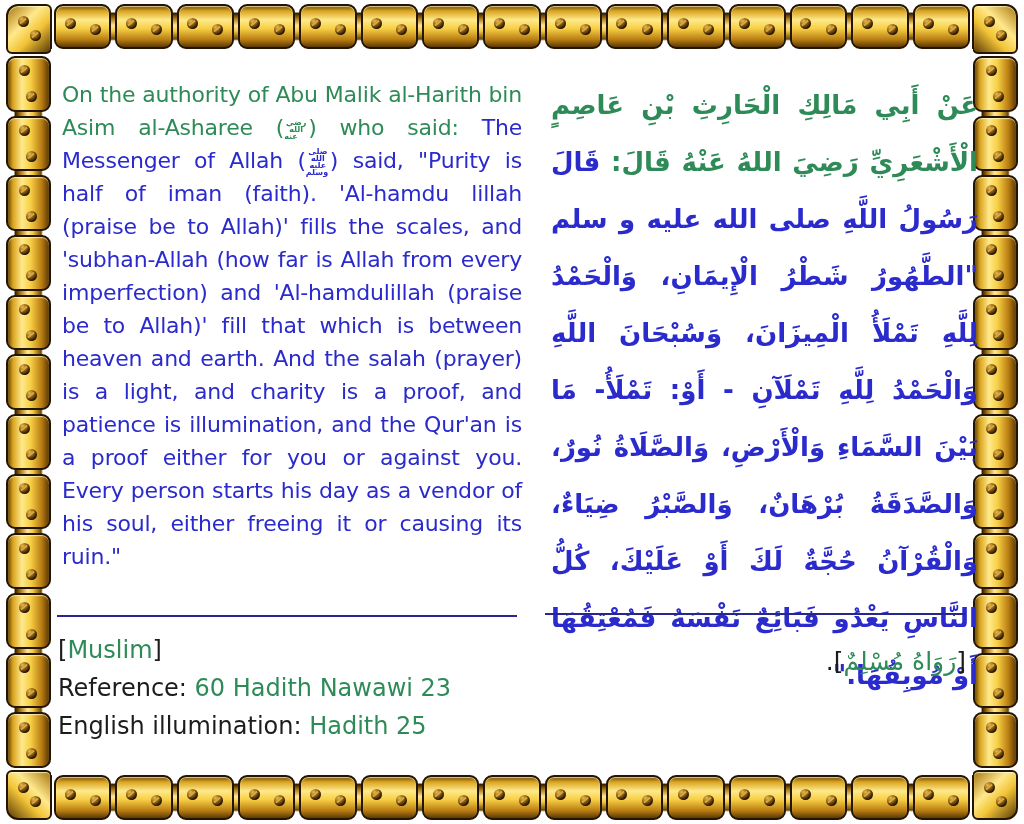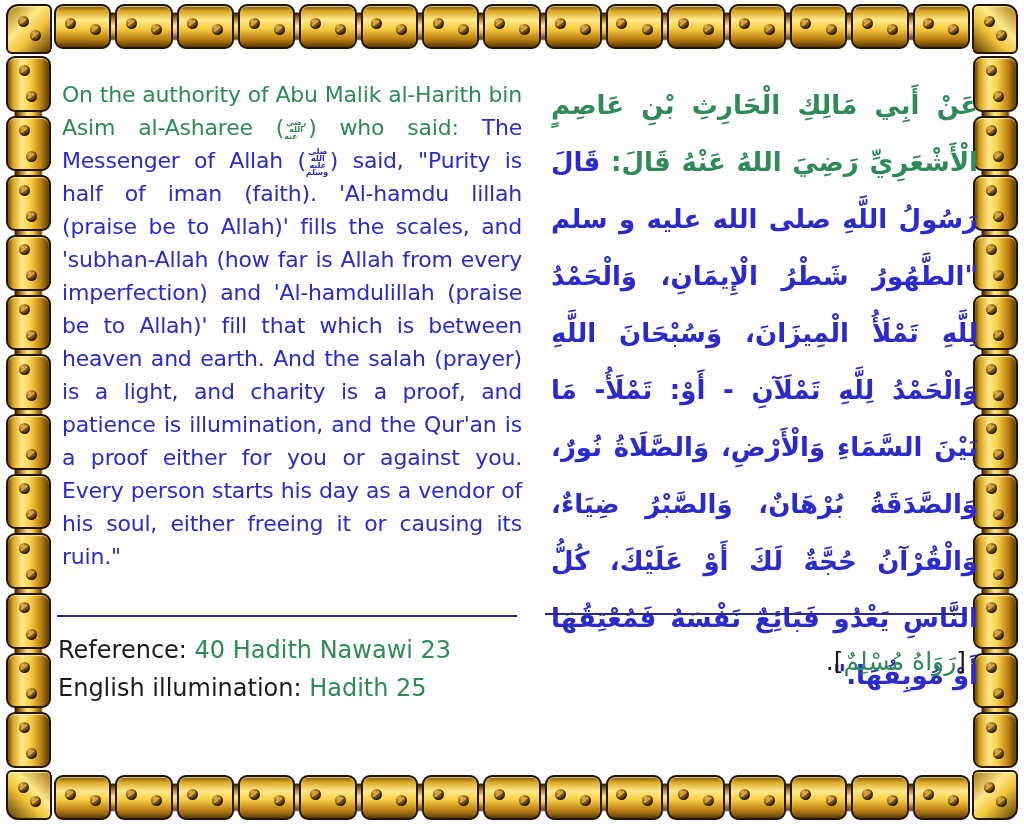--- a/index.html
+++ b/index.html
@@ -317,21 +317,22 @@
           <div class="screw b"></div>
         </div>
       </div>
   </div>
 
   <div class="content"></div>
 
   <p class="en-par" id="en-par"><span style="color: rgb(46, 139, 87);">On the authority of Abu Malik al-Harith bin Asim al-Asharee (</span><span class="honorific" style="color: rgb(46, 139, 87);">رضي الله عنه</span><span style="color: rgb(46, 139, 87);">) who said: </span><span style="color: rgb(42, 42, 205);">The Messenger of Allah (</span><span class="honorific" style="color: rgb(42, 42, 205);">صلى الله عليه وسلم</span><span style="color: rgb(42, 42, 205);">) said, "Purity is half of iman (faith). 'Al-hamdu lillah (praise be to Allah)' fills the scales, and 'subhan-Allah (how far is Allah from every imperfection) and 'Al-hamdulillah (praise be to Allah)' fill that which is between heaven and earth. And the salah (prayer) is a light, and charity is a proof, and patience is illumination, and the Qur'an is a proof either for you or against you. Every person starts his day as a vendor of his soul, either freeing it or causing its ruin."</span></p>
   <div class="sep en"></div>
   <div class="en-footer">
-    <div class="line"><span class="black">Reference: </span><span class="green">40 Hadith Nawawi 23</span></div>
+    <div class="line"><span class="black">[</span><span class="green">Muslim</span><span class="black">]</span></div>
+    <div class="line"><span class="black">Reference: </span><span class="green">60 Hadith Nawawi 23</span></div>
     <div class="line"><span class="black">English illumination: </span><span class="green">Hadith 25</span></div>
   </div>
 
   <p class="ar-par" id="ar-par" dir="rtl"><span style="color: rgb(46, 139, 87);">عَنْ أَبِي مَالِكِ الْحَارِثِ بْنِ عَاصِمٍ الْأَشْعَرِيِّ رَضِيَ اللهُ عَنْهُ قَالَ: </span><span style="color: rgb(42, 42, 205);">قَالَ رَسُولُ اللَّهِ صلى الله عليه و سلم "الطَّهُورُ شَطْرُ الْإِيمَانِ، وَالْحَمْدُ لِلَّهِ تَمْلَأُ الْمِيزَانَ، وَسُبْحَانَ اللَّهِ وَالْحَمْدُ لِلَّهِ تَمْلَآنِ - أَوْ: تَمْلَأُ- مَا بَيْنَ السَّمَاءِ وَالْأَرْضِ، وَالصَّلَاةُ نُورٌ، وَالصَّدَقَةُ بُرْهَانٌ، وَالصَّبْرُ ضِيَاءٌ، وَالْقُرْآنُ حُجَّةٌ لَكَ أَوْ عَلَيْكَ، كُلُّ النَّاسِ يَغْدُو فَبَائِعٌ نَفْسَهُ فَمُعْتِقُهَا أَوْ مُوبِقُهَا."</span></p>
   <div class="sep ar"></div>
   <div class="ar-footer"><span class="black">[</span><span class="green">رَوَاهُ مُسْلِمٌ</span><span class="black">].</span></div>
 
 </div>
 
 </body></html>

